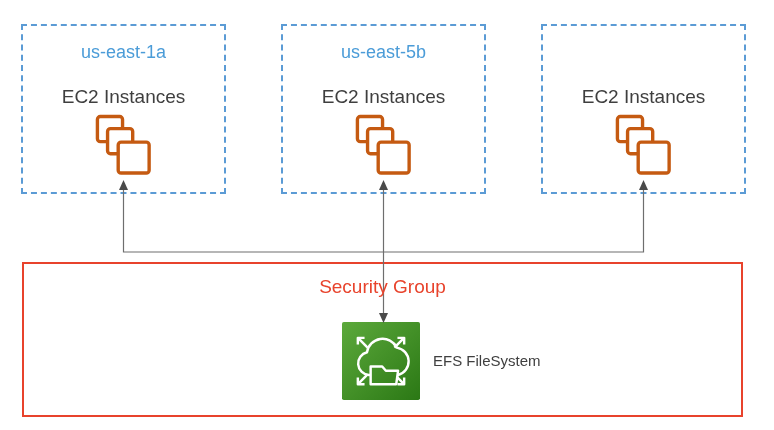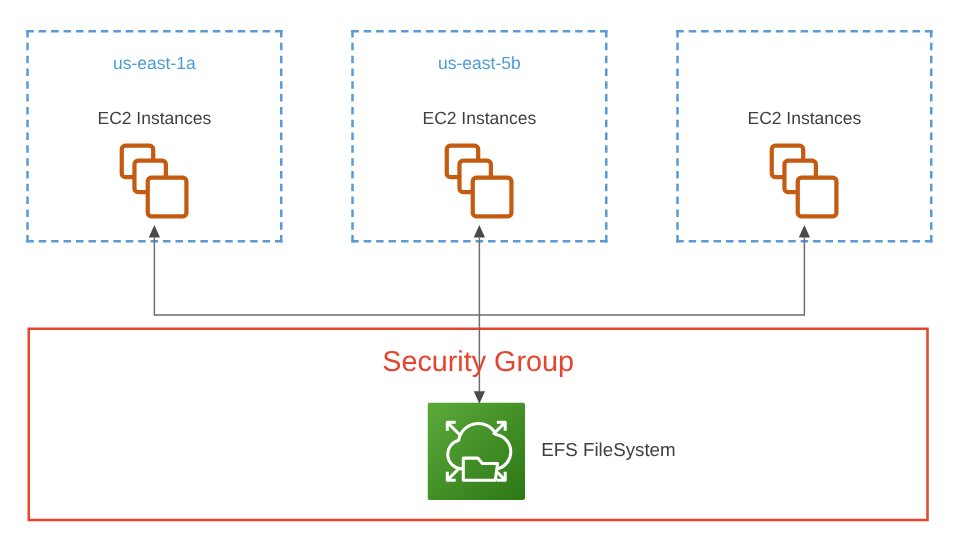--- a/index.html
+++ b/index.html
@@ -11,25 +11,25 @@
   
   .az-box {
     position:absolute; top:24px; width:205px; height:170px;
     border:2px dashed var(--az-border); box-sizing:border-box;
   }
   .az-box.b1 { left:21px; }
   .az-box.b2 { left:281px; }
   .az-box.b3 { left:541px; }
   .az-title {
     position:absolute; top:16px; left:0; width:100%;
-    text-align:center; font-size:14px; color:var(--az-title);
+    text-align:center; font-size:18px; color:var(--az-title);
   }
   .az-service {
     position:absolute; top:60px; left:0; width:100%;
-    text-align:center; font-size:14px; color:var(--text-dark);
+    text-align:center; font-size:19px; color:var(--text-dark);
   }
   .ec2-icon {
     position:absolute; top:88px; left:50%; transform:translateX(-50%);
     width:58px; height:63px;
   }
   .ec2-icon svg { width:100%; height:100%; display:block; }
   .ec2-icon rect { fill:#ffffff; stroke:var(--ec2-orange); stroke-width:3.5; }
 
   
   .connectors {
@@ -39,21 +39,21 @@
   .connectors .shaft { fill:none; stroke:var(--connector-line); stroke-width:1.2; }
   .connectors .head  { fill:var(--arrow-head); stroke:none; }
 
   
   .sg-box {
     position:absolute; left:22px; top:262px; width:721px; height:155px;
     border:2px solid var(--sg-red); box-sizing:border-box; background:transparent;
   }
   .sg-label {
     position:absolute; left:22px; top:276px; width:721px;
-    text-align:center; font-size:23px; color:var(--sg-red); z-index:6;
+    text-align:center; font-size:19px; color:var(--sg-red); z-index:6;
   }
 
   
   .efs-icon {
     position:absolute; left:342px; top:322px; width:78px; height:78px; z-index:4;
   }
   .efs-icon svg { width:100%; height:100%; display:block; }
   .efs-glyph { fill:none; stroke:#ffffff; stroke-width:2; stroke-linejoin:round; stroke-linecap:butt; }
   .efs-label {
     position:absolute; left:433px; top:347px; font-size:15px;

